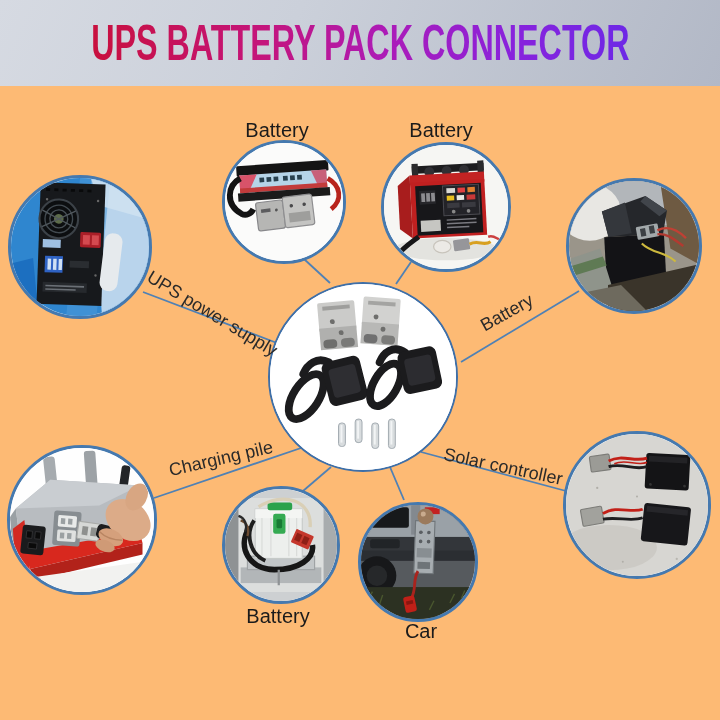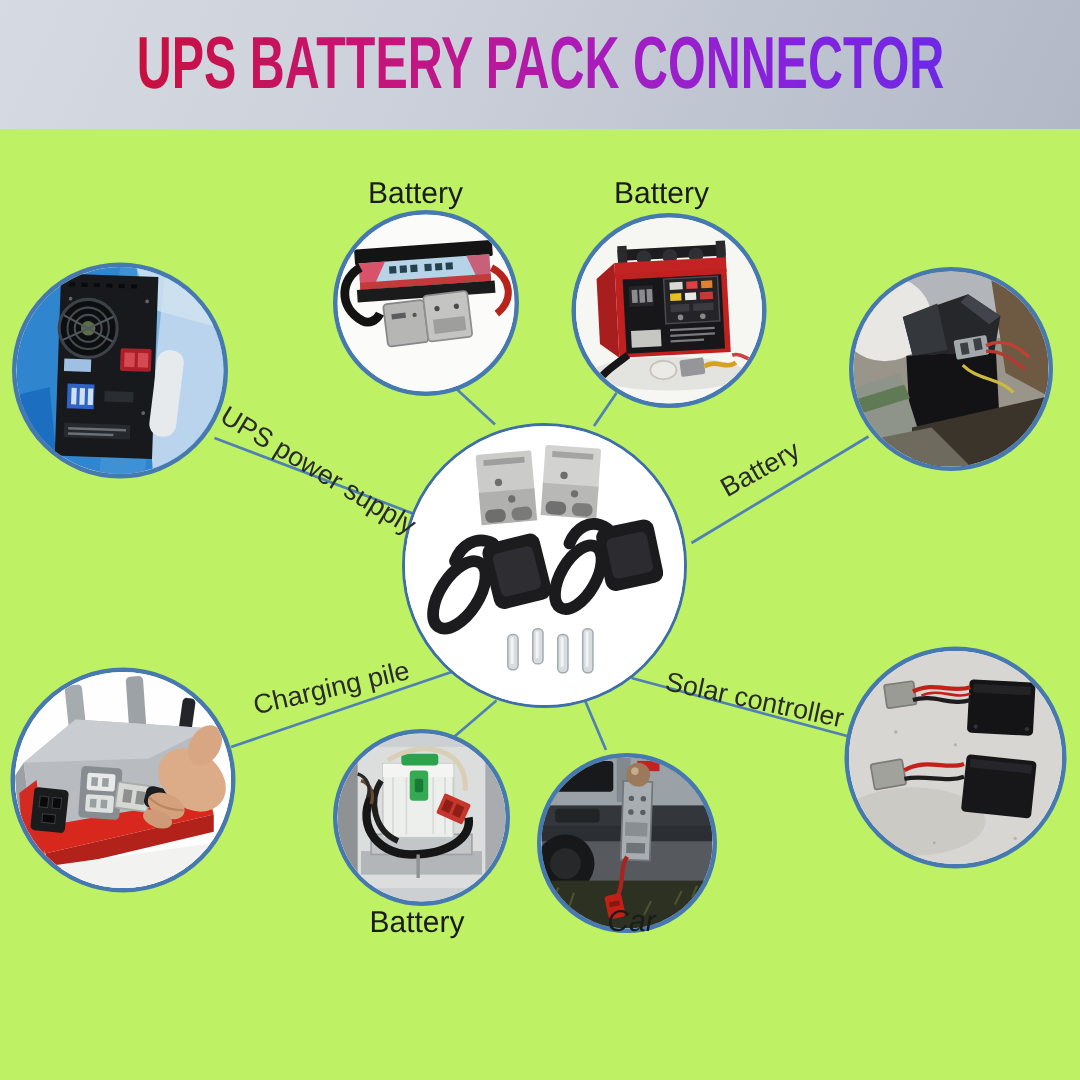--- a/index.html
+++ b/index.html
@@ -1,16 +1,16 @@
 <!DOCTYPE html>
 <html><head>
 <meta charset="utf-8">
 <style>
   html,body{margin:0;padding:0;background:#fff;}
-  .canvas{position:relative;width:720px;height:720px;background:#bef264;overflow:hidden;
+  .canvas{position:relative;width:720px;height:720px;background:#fdba74;overflow:hidden;
           font-family:"Liberation Sans",sans-serif;}
   .banner{position:absolute;left:0;top:0;width:720px;height:86px;
           background:linear-gradient(115deg,#d6dae2 0%,#cbd0da 40%,#b2b8c6 100%);
           display:flex;align-items:center;justify-content:center;}
   .title{font-weight:bold;font-size:34px;letter-spacing:0px;white-space:nowrap;
          transform:scale(0.95,1.45);
          background:linear-gradient(90deg,#c8103e 0%,#c4157c 32%,#ac1bb8 55%,#8922dc 78%,#6d28e6 100%);
          -webkit-background-clip:text;background-clip:text;
          color:transparent;-webkit-text-fill-color:transparent;}
   .lines{position:absolute;left:0;top:0;width:720px;height:720px;pointer-events:none;}
@@ -20,21 +20,21 @@
   .center-circle{border-width:2px;border-color:#3e6fa8;}
   .h-label{position:absolute;transform:translate(-50%,-50%);font-size:20px;color:#1b1b1b;
            white-space:nowrap;}
   .r-label{position:absolute;font-size:18px;color:#2a2a2a;white-space:nowrap;}
   #lbl-ups{left:212px;top:314px;transform:translate(-50%,-50%) rotate(31deg);}
   #lbl-battery-right{left:507px;top:313px;transform:translate(-50%,-50%) rotate(-29deg);}
   #lbl-solar{left:503px;top:467px;transform:translate(-50%,-50%) rotate(12deg);}
   #lbl-charging-pile{left:221px;top:459px;transform:translate(-50%,-50%) rotate(-13deg);}
   #lbl-battery-top{left:277px;top:130px;}
   #lbl-charger{left:441px;top:130px;}
-  #lbl-car{left:421px;top:615px;font-style:italic;}
+  #lbl-car{left:421px;top:631px;}
   #lbl-battery-bottom{left:278px;top:616px;}
   #circle-ups{left:8px;top:175px;width:144px;height:144px;}
   #circle-battery-top{left:222px;top:140px;width:124px;height:124px;}
   #circle-charger{left:381px;top:142px;width:130px;height:130px;}
   #circle-battery-right{left:566px;top:178px;width:136px;height:136px;}
   #circle-center{left:268px;top:282px;width:190px;height:190px;}
   #circle-solar{left:563px;top:431px;width:148px;height:148px;}
   #circle-car{left:358px;top:502px;width:120px;height:120px;}
   #circle-battery-bottom{left:222px;top:486px;width:118px;height:118px;}
   #circle-charging-pile{left:7px;top:445px;width:150px;height:150px;}

